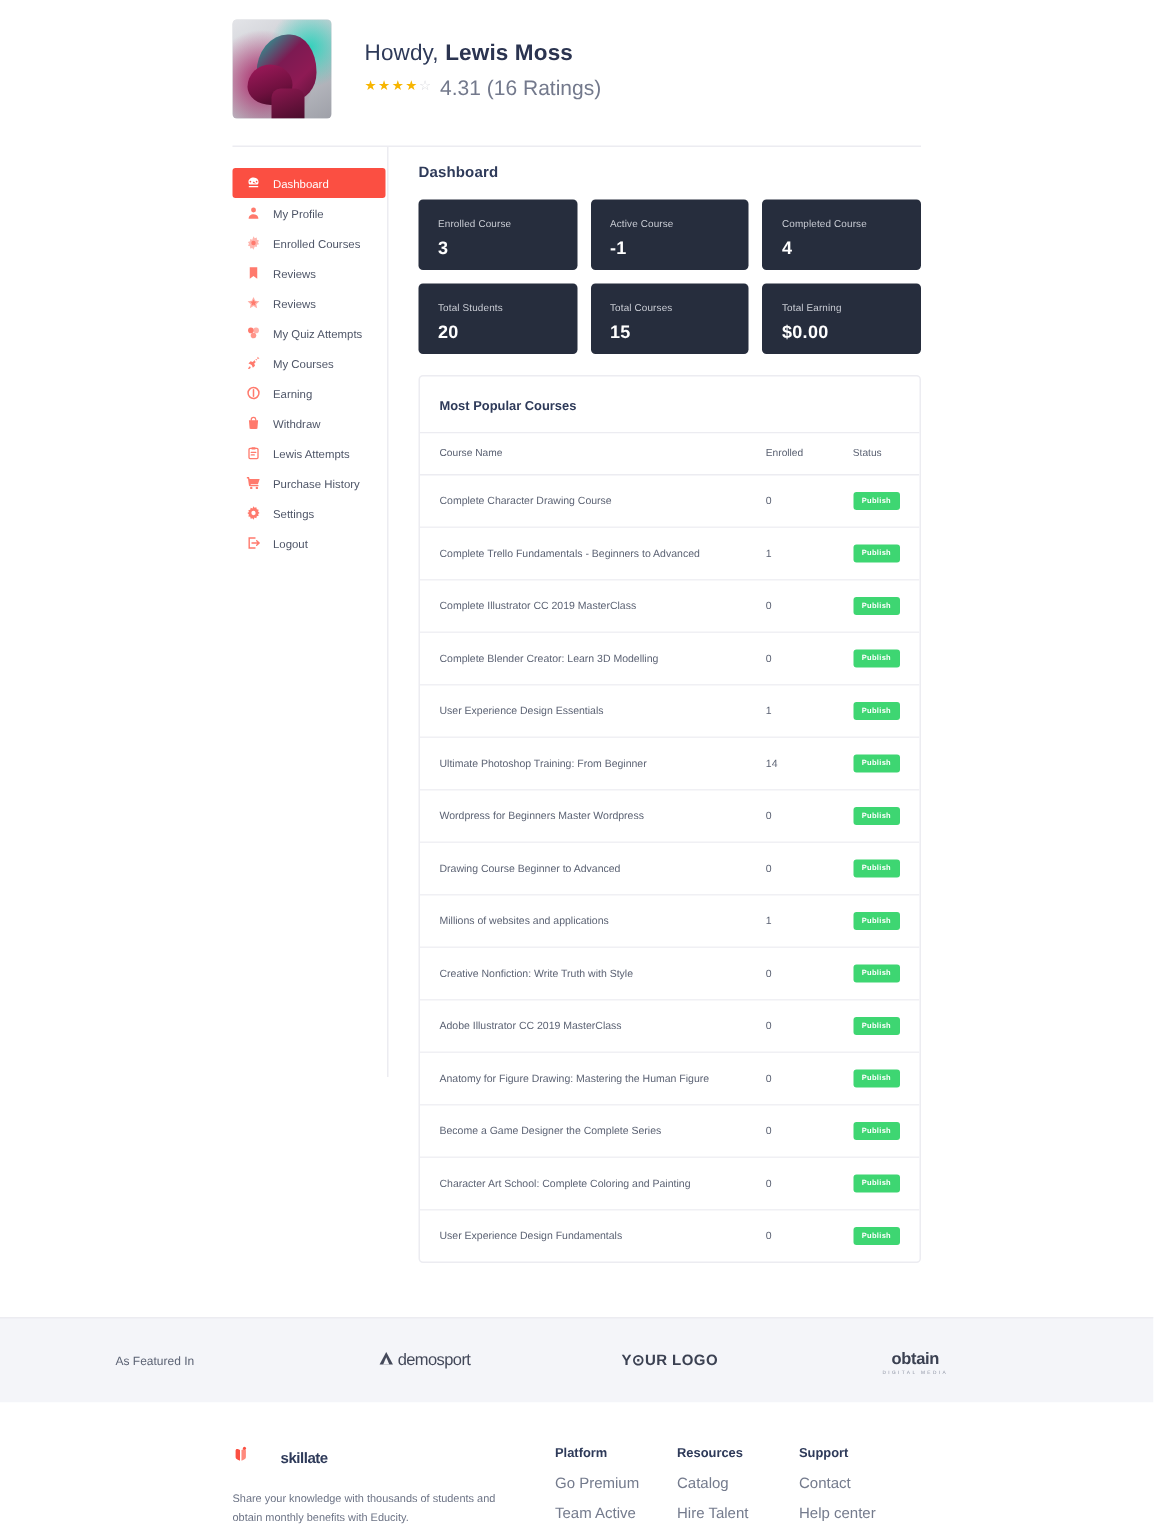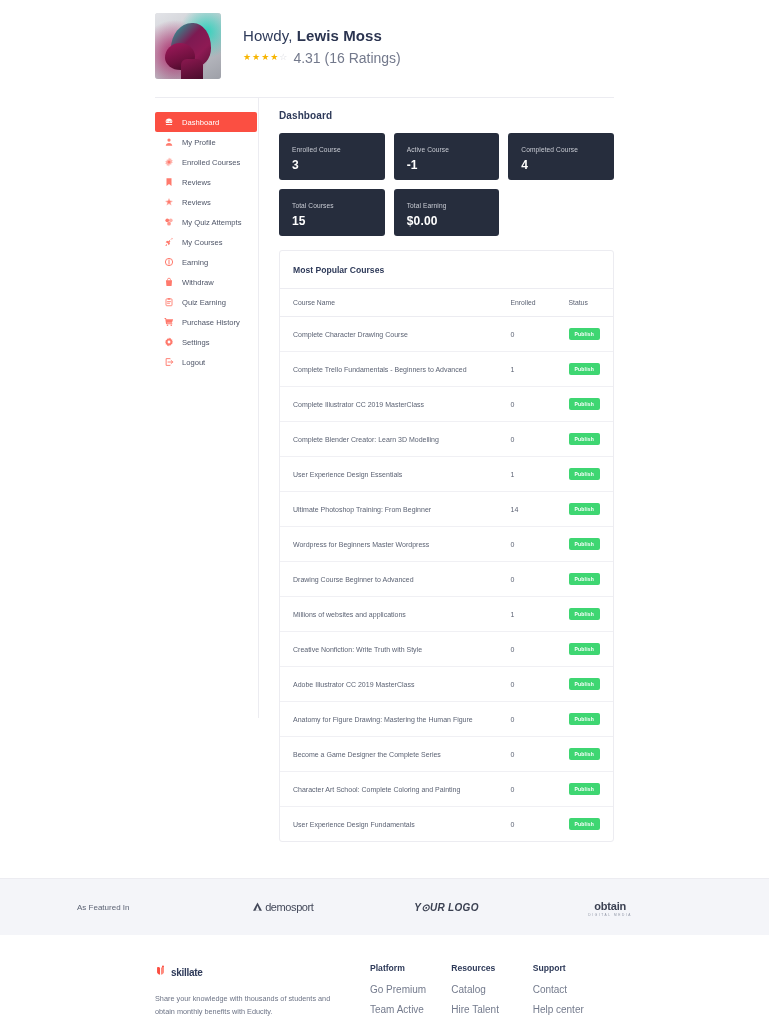--- a/index.html
+++ b/index.html
@@ -223,36 +223,36 @@
     width: 124px;
     flex: 0 0 124px;
   }
   .logos { display: flex; align-items: center; flex: 1; gap: 0; }
   .logo-slot { flex: 1; display: flex; align-items: center; justify-content: center; }
   .logo-demosport {
     display: flex; align-items: center; gap: 2px;
     font-size: 11px; font-weight: 400; color: #44495a; letter-spacing: -.4px;
   }
   .logo-yourlogo {
-    font-size: 10px; font-weight: 700; font-style: italic;
+    font-size: 10px; font-weight: 700; 
     color: #3b4152; letter-spacing: .3px;
   }
   .logo-natural { text-align: center; line-height: 1; }
   .logo-natural .n1 { font-size: 11px; font-weight: 700; color: #3b4152; letter-spacing: -.2px; }
   .logo-natural .n2 { font-size: 3.2px; color: #8d93a3; letter-spacing: 1.6px; display:block; margin-top:1px;}
 
   
   .footer {
     background: #ffffff;
     padding: 28px 155px 30px 155px;
     display: flex;
     align-items: flex-start;
   }
   .f-brandcol { width: 215px; flex: 0 0 215px; padding-right: 30px; }
-  .f-logo { display: flex; align-items: center; gap: 5px; }
+  .f-logo { display: flex; align-items: center; gap: 21px; }
   .f-logo .mark { color: #fb4f42; display: block; }
   .f-logo .wordmark {
     font-size: 10px; font-weight: 700; color: #2e3a59; letter-spacing: -.3px;
   }
   .f-desc {
     margin-top: 12px;
     font-size: 7.3px;
     color: #6d7486;
     line-height: 1.75;
     max-width: 178px;
@@ -389,21 +389,21 @@
           <span>Withdraw</span>
         </div>
         <div class="menu-item">
           <span class="mi-ico">
             <svg width="10" height="10" viewBox="0 0 16 16" fill="none" stroke="currentColor" stroke-width="1.4">
               <rect x="3.2" y="3" width="9.6" height="11" rx="1.2"></rect>
               <path d="M6 1.8h4v2.4H6z" fill="currentColor" stroke="none"></path>
               <path d="M5.6 7.4h4.8M5.6 10h3.2" stroke-linecap="round"></path>
             </svg>
           </span>
-          <span>Quiz Earning</span>
+          <span>Lewis Attempts</span>
         </div>
         <div class="menu-item">
           <span class="mi-ico">
             <svg width="10" height="10" viewBox="0 0 16 16" fill="currentColor">
               <path d="M.9 1.6h2.3l.6 2h10.8l-1.9 5.6H5.2L4.9 10h8.4v1.5H4.2c-.6 0-1-.4-1.1-1L2.1 3.1H.9z"></path>
               <circle cx="5.6" cy="13.2" r="1.3"></circle>
               <circle cx="11.6" cy="13.2" r="1.3"></circle>
             </svg>
           </span>
           <span>Purchase History</span>
@@ -438,20 +438,24 @@
           </div>
           <div class="stat-card">
             <div class="stat-label">Active Course</div>
             <div class="stat-value">-1</div>
           </div>
           <div class="stat-card">
             <div class="stat-label">Completed Course</div>
             <div class="stat-value">4</div>
           </div>
           <div class="stat-card">
+            <div class="stat-label">Total Students</div>
+            <div class="stat-value">20</div>
+          </div>
+          <div class="stat-card">
             <div class="stat-label">Total Courses</div>
             <div class="stat-value">15</div>
           </div>
           <div class="stat-card">
             <div class="stat-label">Total Earning</div>
             <div class="stat-value">$0.00</div>
           </div>
         </div>
 
       <div class="table-card">

